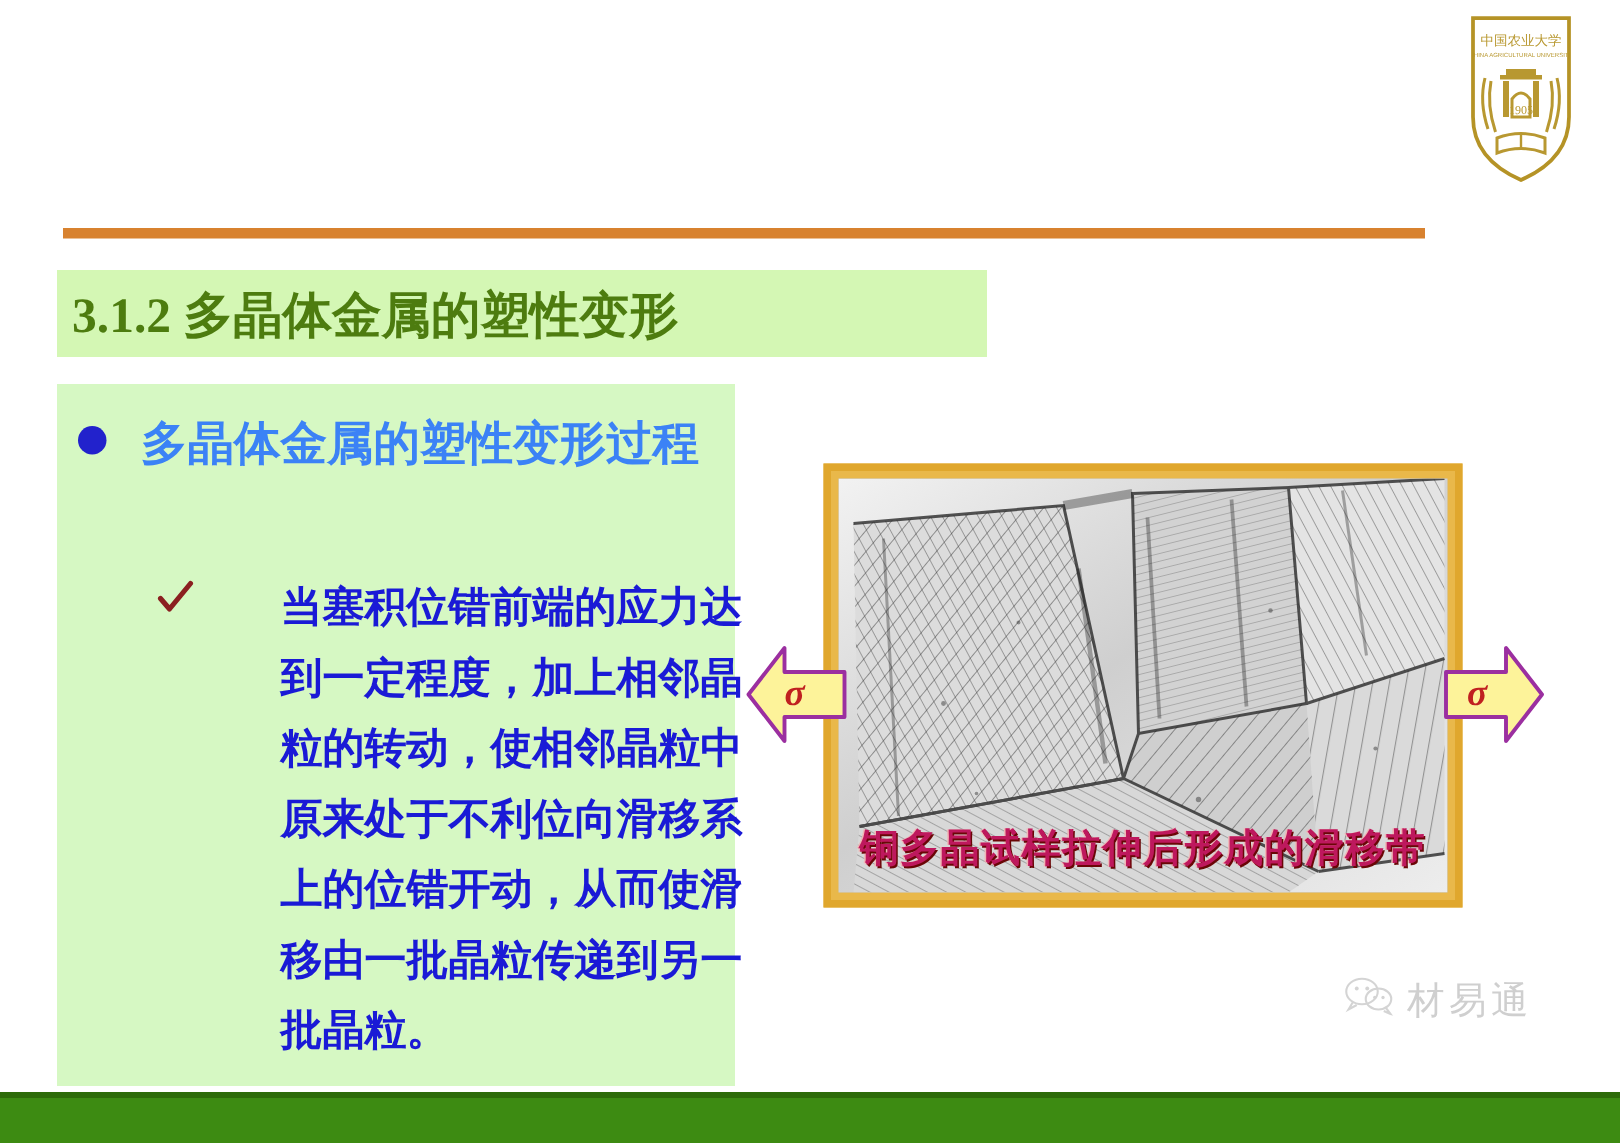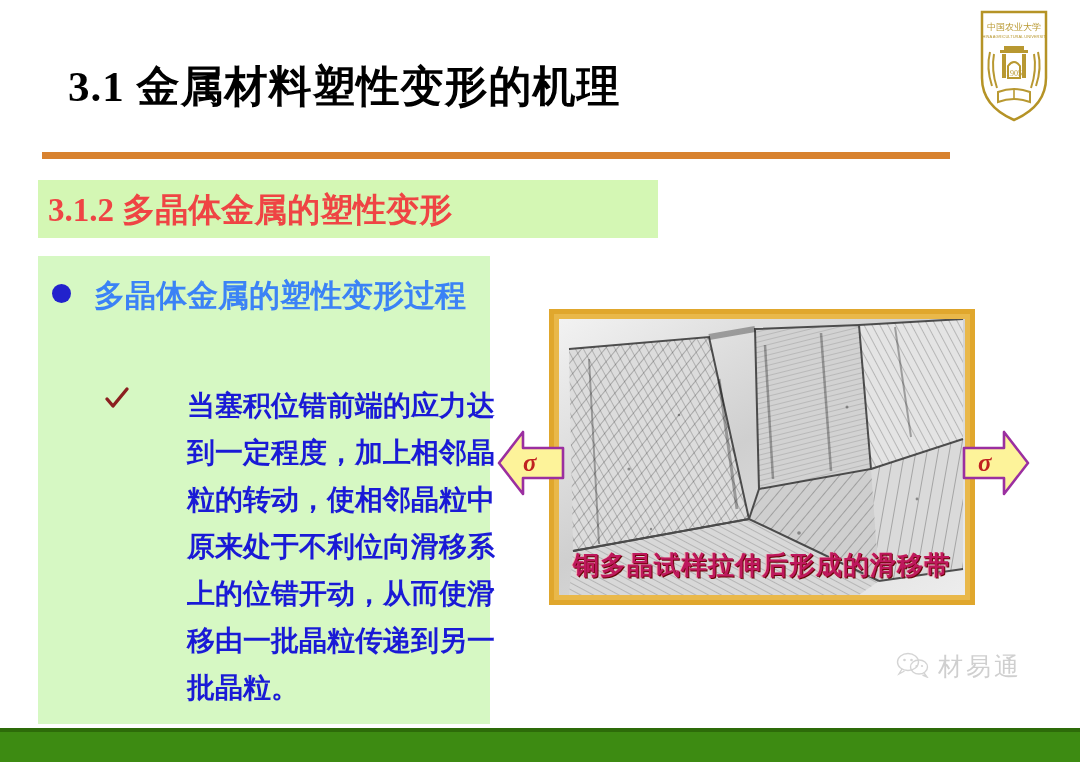--- a/index.html
+++ b/index.html
@@ -58,21 +58,21 @@
     width: 620px;
     height: 58px;
     background: #d4f7b4;
   }
   #subtitle-text {
     position: absolute;
     left: 48px;
     top: 188px;
     font-size: 33px;
     font-weight: bold;
-    color: #ef4444;
+    color: #4d7c0f;
     white-space: nowrap;
     font-family: "Liberation Serif", "DejaVu Serif", serif;
   }
 
   
   #content-panel {
     position: absolute;
     left: 38px;
     top: 256px;
     width: 452px;
@@ -252,21 +252,20 @@
 
         <path d="M12 44 Q8 60 14 78 M16 46 Q13 62 19 80" stroke="#b59326" stroke-width="2" fill="none"></path>
         <path d="M60 44 Q64 60 58 78 M56 46 Q59 62 53 80" stroke="#b59326" stroke-width="2" fill="none"></path>
 
         <path d="M20 84 Q36 78 52 84 L52 94 Q36 88 20 94 Z" fill="none" stroke="#b59326" stroke-width="2"></path>
         <path d="M36 81 V91" stroke="#b59326" stroke-width="1.6"></path>
       </g>
     </svg>
   </div>
 
-  <div id="title">3.1 金属材料塑性变形的机理</div>
 
   <div id="divider"></div>
 
   <div id="subtitle-band"></div>
   <div id="subtitle-text">3.1.2 多晶体金属的塑性变形</div>
 
   <div id="content-panel"></div>
 
   <div id="bullet1">
     <div id="bullet1-dot"></div>

